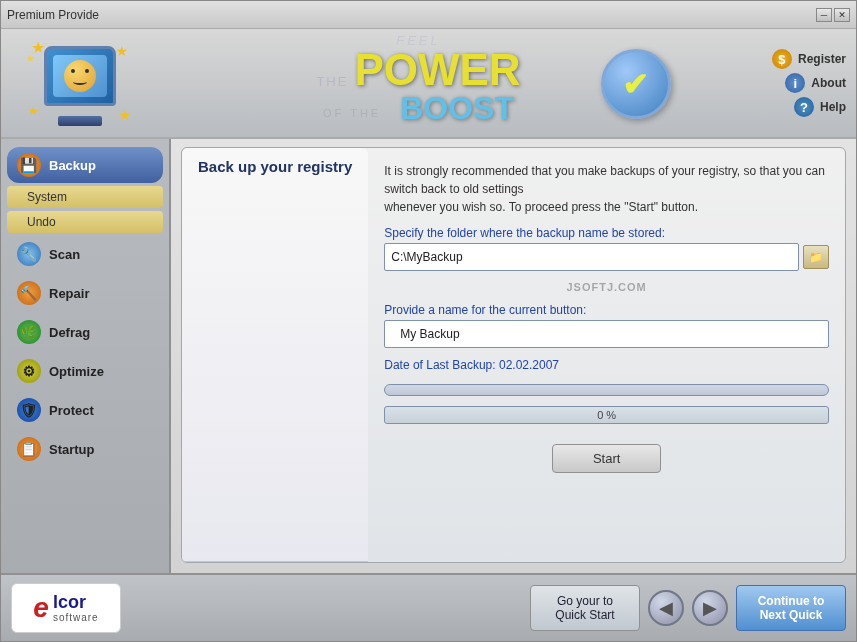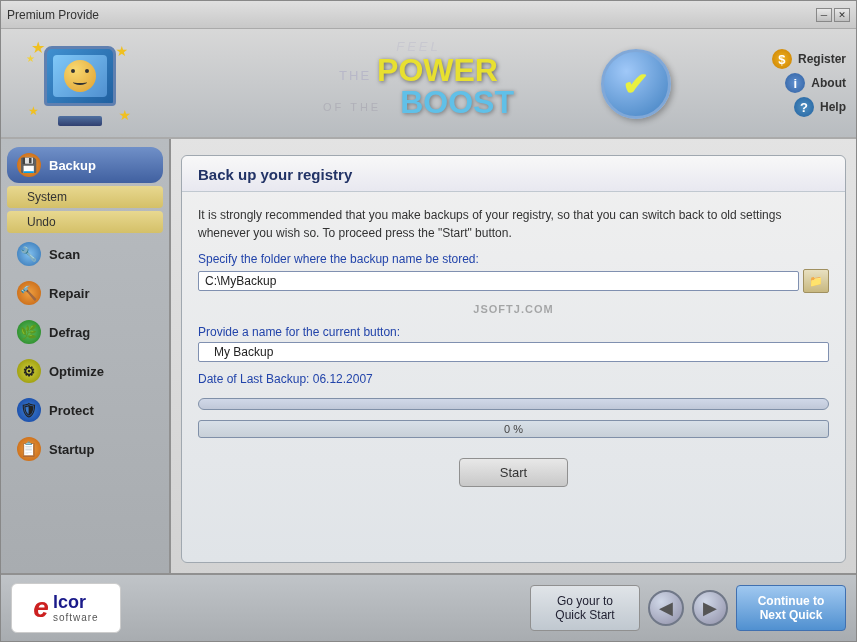--- a/index.html
+++ b/index.html
@@ -231,23 +231,23 @@
       flex-direction: column;
       overflow: hidden;
     }
 
     .panel {
       background: linear-gradient(180deg, #f0f0f0 0%, #e0e4e8 100%);
       border: 1px solid #a0a8b0;
       border-radius: 6px;
       flex: 1;
       display: flex;
-      flex-direction: column;
+      flex-direction: row;
       overflow: hidden;
-      margin-top: 16px;
+      margin-top: 8px;
     }
 
     .panel-header {
       padding: 10px 16px 8px 16px;
       border-bottom: 1px solid #c0c8d0;
       background: linear-gradient(180deg, #f8f8f8, #e8e8f0);
       border-radius: 6px 6px 0 0;
     }
 
     .panel-title {
@@ -278,21 +278,21 @@
     }
 
     .field-row {
       display: flex;
       align-items: center;
       gap: 4px;
     }
 
     .text-input {
       flex: 1;
-      height: 20px;
+      height: 28px;
       border: 1px solid #8090b0;
       background: white;
       padding: 2px 6px;
       font-size: 12px;
       color: #222;
       border-radius: 2px;
     }
 
     .browse-btn {
       width: 26px;
@@ -497,21 +497,21 @@
       </div>
     </div>
 
     <div class="header-tagline">
       <div style="display:flex; flex-direction:column; align-items:center;">
         <div class="tagline-row1">
           <span style="font-size:13px; color:#c8c8d0; font-style:italic; letter-spacing:3px;">FEEL</span>
         </div>
         <div class="tagline-row1" style="line-height:1;">
           <span style="font-size:13px; color:#b8b8c8; letter-spacing:2px; align-self:flex-end; padding-bottom:4px;">THE</span>
-          <span style="font-size:32px; font-weight:bold; color:#e8e030; text-shadow:1px 1px 4px rgba(0,0,0,0.5);">POWER</span>
+          <span style="font-size:44px; font-weight:bold; color:#e8e030; text-shadow:1px 1px 4px rgba(0,0,0,0.5);">POWER</span>
         </div>
         <div class="tagline-row2" style="line-height:1;gap:19px;">
           <span style="font-size:11px; color:#b0b0b8; letter-spacing:3px; align-self:flex-end; padding-bottom:5px;">OF THE</span>
           <span style="font-size:32px; font-weight:bold; color:#60c0e8; text-shadow:1px 1px 4px rgba(0,0,0,0.4);">BOOST</span>
         </div>
       </div>
     </div>
 
     <div class="check-badge">
       <div class="check-circle-outer">
@@ -607,21 +607,21 @@
             </div>
           </div>
 
           <div style="text-align:center; font-size:11px; color:rgba(0,0,0,0.3); font-weight:bold; letter-spacing:1px; pointer-events:none;">JSOFTJ.COM</div>
 
           <div>
             <div class="field-label">Provide a name for the current button:</div>
             <input type="text" class="text-input" style="width: 100%; padding-left: 15px;" value="My Backup">
           </div>
 
-          <div class="date-label">Date of Last Backup: 06.12.2007</div>
+          <div class="date-label">Date of Last Backup: 02.02.2007</div>
 
           <div>
             <div class="progress-bar-outer">
               <div class="progress-bar-inner" style="width:0%;"></div>
             </div>
           </div>
 
           <div>
             <div class="progress-bar-outer2">
               <div class="progress-bar-inner2" style="width:0%;"></div>

